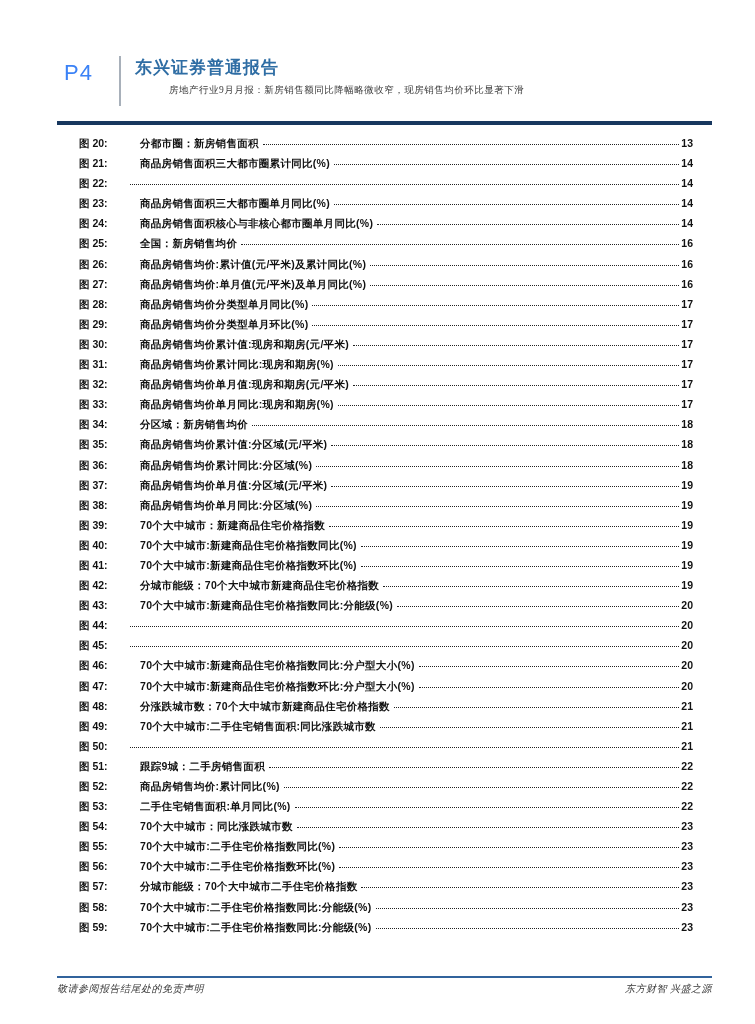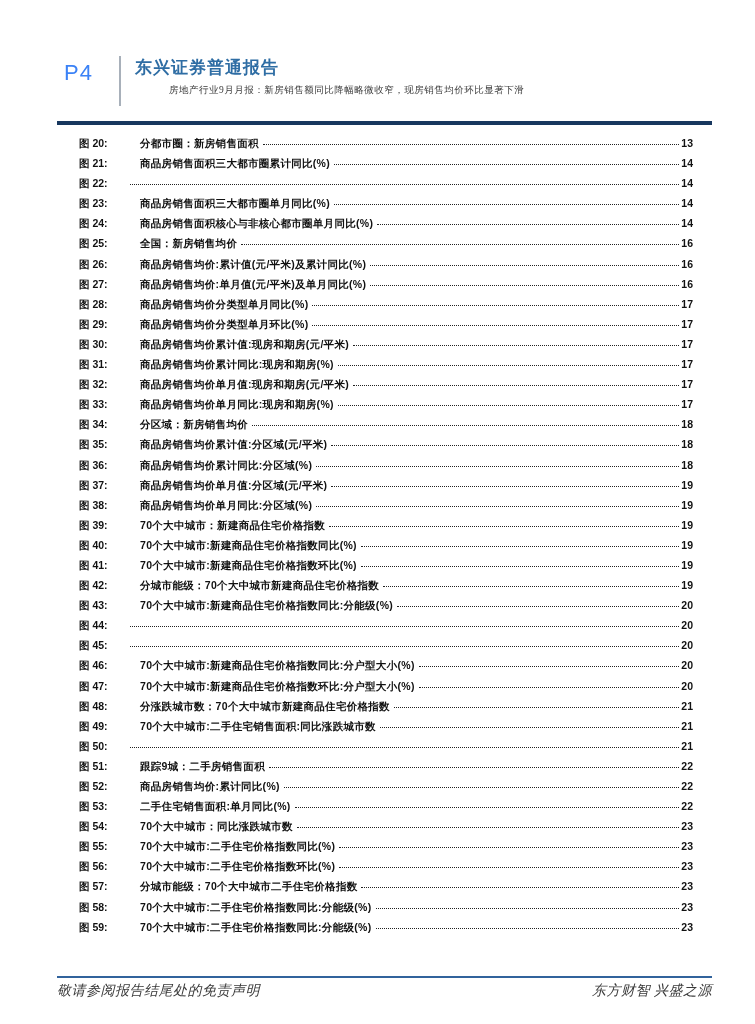--- a/index.html
+++ b/index.html
@@ -26,21 +26,21 @@
   .toc { position:absolute; left:57px; top:137px; width:636px; }
   .toc-row { display:flex; align-items:baseline; height:20.1px; font-size:10.5px; white-space:nowrap; }
   .toc-label { flex:0 0 auto; width:47px; margin-left:22px; font-weight:bold; color:#111; }
   .toc-title { flex:0 0 auto; margin-left:14px; font-weight:bold; color:#111; letter-spacing:0.3px; }
   .toc-dots { flex:1 1 auto; margin:0 2px 0 4px; border-bottom:1.5px dotted #222; transform:translateY(-2px); }
   .toc-page { flex:0 0 auto; font-weight:bold; color:#111; }
 
   
   .bottom-rule { position:absolute; left:57px; top:976px; width:655px; height:2px; background:#31639c; }
   .footer { position:absolute; left:57px; top:982px; width:655px; display:flex; justify-content:space-between;
-            font-size:14px; font-style:italic; font-family:"Liberation Serif", serif; color:#3a3a3a; letter-spacing:0.5px; }
+            font-size:10px; font-style:italic; font-family:"Liberation Serif", serif; color:#3a3a3a; letter-spacing:0.5px; }
 </style>
 </head>
 <body>
 
 <div class="header">
   <div class="page-num">P4</div>
   <div class="header-divider"></div>
   <div class="report-type">东兴证券普通报告</div>
   <div class="report-subtitle">房地产行业9月月报：新房销售额同比降幅略微收窄，现房销售均价环比显著下滑</div>
 

